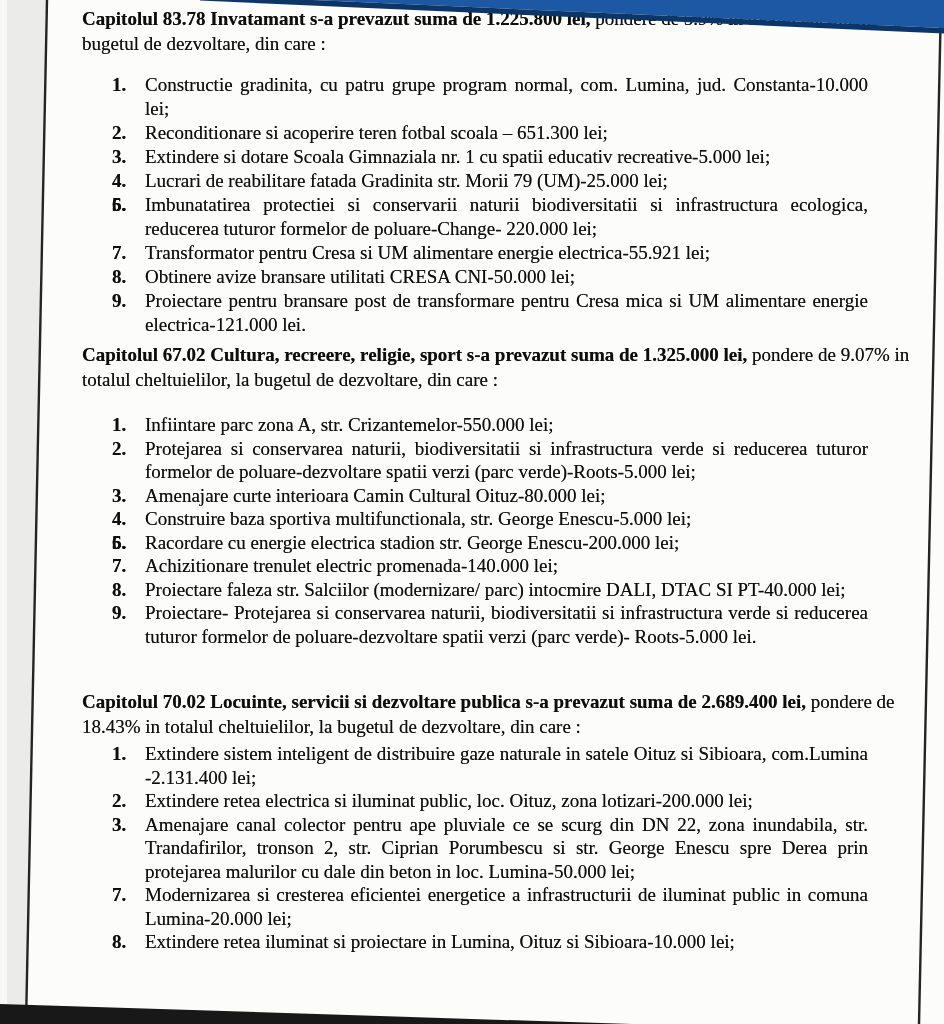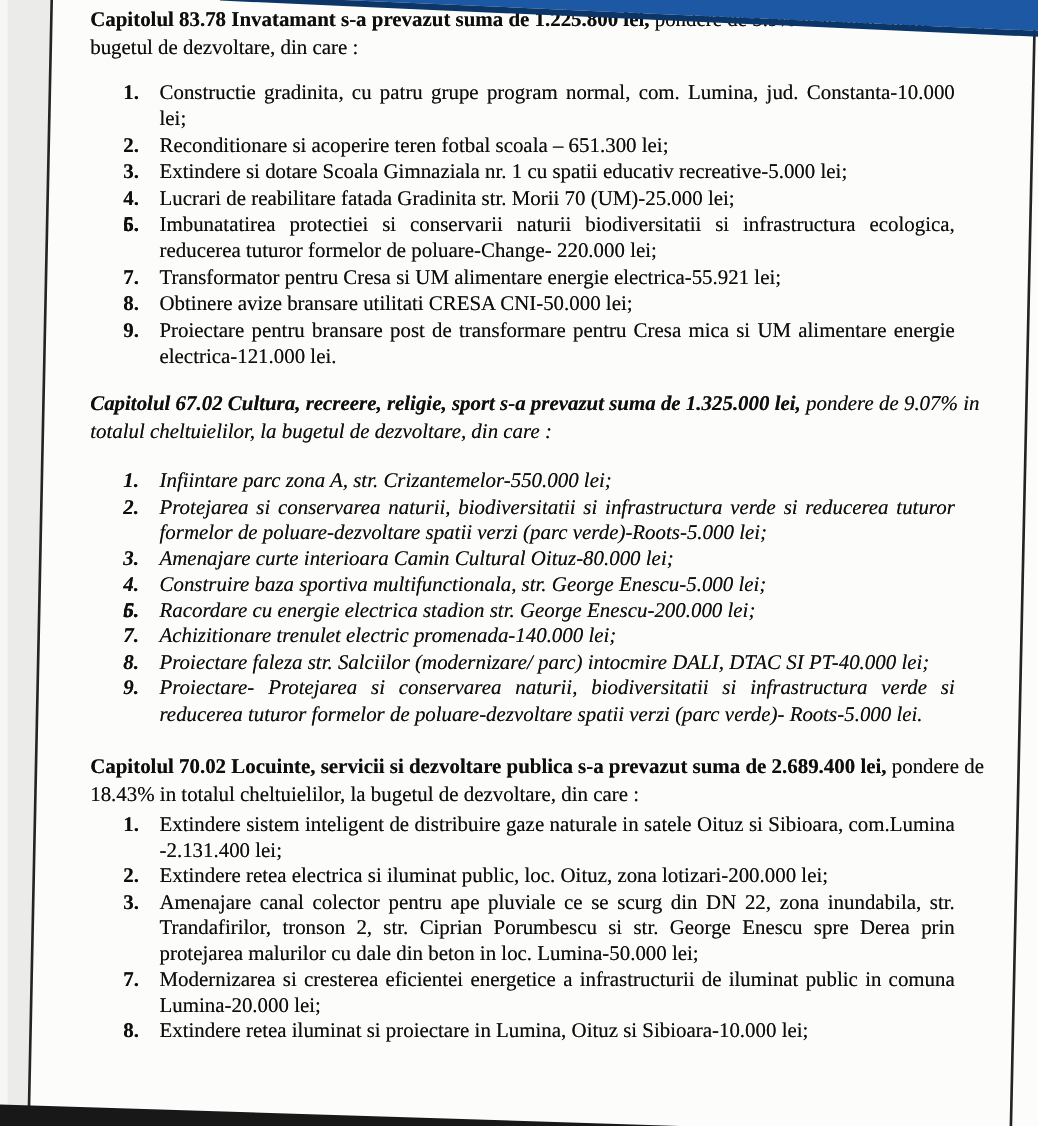--- a/index.html
+++ b/index.html
@@ -27,44 +27,44 @@
   ol.items li {
     position: relative; padding-left: 33px;
     font-size: 19px; text-align: justify;
   }
   ol.items li .num {
     position: absolute; left: 0; top: 0; font-weight: bold;
   }
   
   .section:nth-of-type(1) ol.items { margin-top: 17px; }
   .section:nth-of-type(1) li { line-height: 24px; }
-  .section:nth-of-type(2) { margin-top: 18px; font-style: italic; }
+  .section:nth-of-type(2) { margin-top: 5px; }
   .section:nth-of-type(2) ol.items { margin-top: 21px; }
   .section:nth-of-type(2) li { line-height: 23.5px; }
-  .section:nth-of-type(3) { margin-top: 24px; }
+  .section:nth-of-type(3) { margin-top: 41px; }
   .section:nth-of-type(3) ol.items { margin-top: 3px; }
   .section:nth-of-type(3) li { line-height: 23.5px; }
   svg.artifacts {
     position: absolute; left: 0; top: 0; pointer-events: none;
   }
 </style>
 </head>
 <body>
 
 <div class="stage">
 
   <div class="content">
   <div class="section">
     <p class="heading"><b>Capitolul 83.78 Invatamant s-a prevazut suma de 1.225.800 lei,</b><span> pondere de 5.9% in totalul cheltuielilor, la bugetul de dezvoltare, din care :</span></p>
     <ol class="items">
 
     <li><span class="num">1.</span><span class="txt">Constructie gradinita, cu patru grupe program normal, com. Lumina, jud. Constanta-10.000 lei;</span></li>
           <li><span class="num">2.</span><span class="txt">Reconditionare si acoperire teren fotbal scoala – 651.300 lei;</span></li>
           <li><span class="num">3.</span><span class="txt">Extindere si dotare Scoala Gimnaziala nr. 1 cu spatii educativ recreative-5.000 lei;</span></li>
-          <li><span class="num">4.</span><span class="txt">Lucrari de reabilitare fatada Gradinita str. Morii 70 (UM)-25.000 lei;</span></li>
+          <li><span class="num">4.</span><span class="txt">Lucrari de reabilitare fatada Gradinita str. Morii 79 (UM)-25.000 lei;</span></li>
           <li><span class="num">5.</span></li>
           <li><span class="num">6.</span><span class="txt">Imbunatatirea protectiei si conservarii naturii biodiversitatii si infrastructura ecologica, reducerea tuturor formelor de poluare-Change- 220.000 lei;</span></li>
           <li><span class="num">7.</span><span class="txt">Transformator pentru Cresa si UM alimentare energie electrica-55.921 lei;</span></li>
           <li><span class="num">8.</span><span class="txt">Obtinere avize bransare utilitati CRESA CNI-50.000 lei;</span></li>
           <li><span class="num">9.</span><span class="txt">Proiectare pentru bransare post de transformare pentru Cresa mica si UM alimentare energie electrica-121.000 lei.</span></li>
         </ol>
   </div>
 
   <div class="section">
     <p class="heading"><b>Capitolul 67.02 Cultura, recreere, religie, sport s-a prevazut suma de 1.325.000 lei,</b><span> pondere de 9.07% in totalul cheltuielilor, la bugetul de dezvoltare, din care :</span></p>

